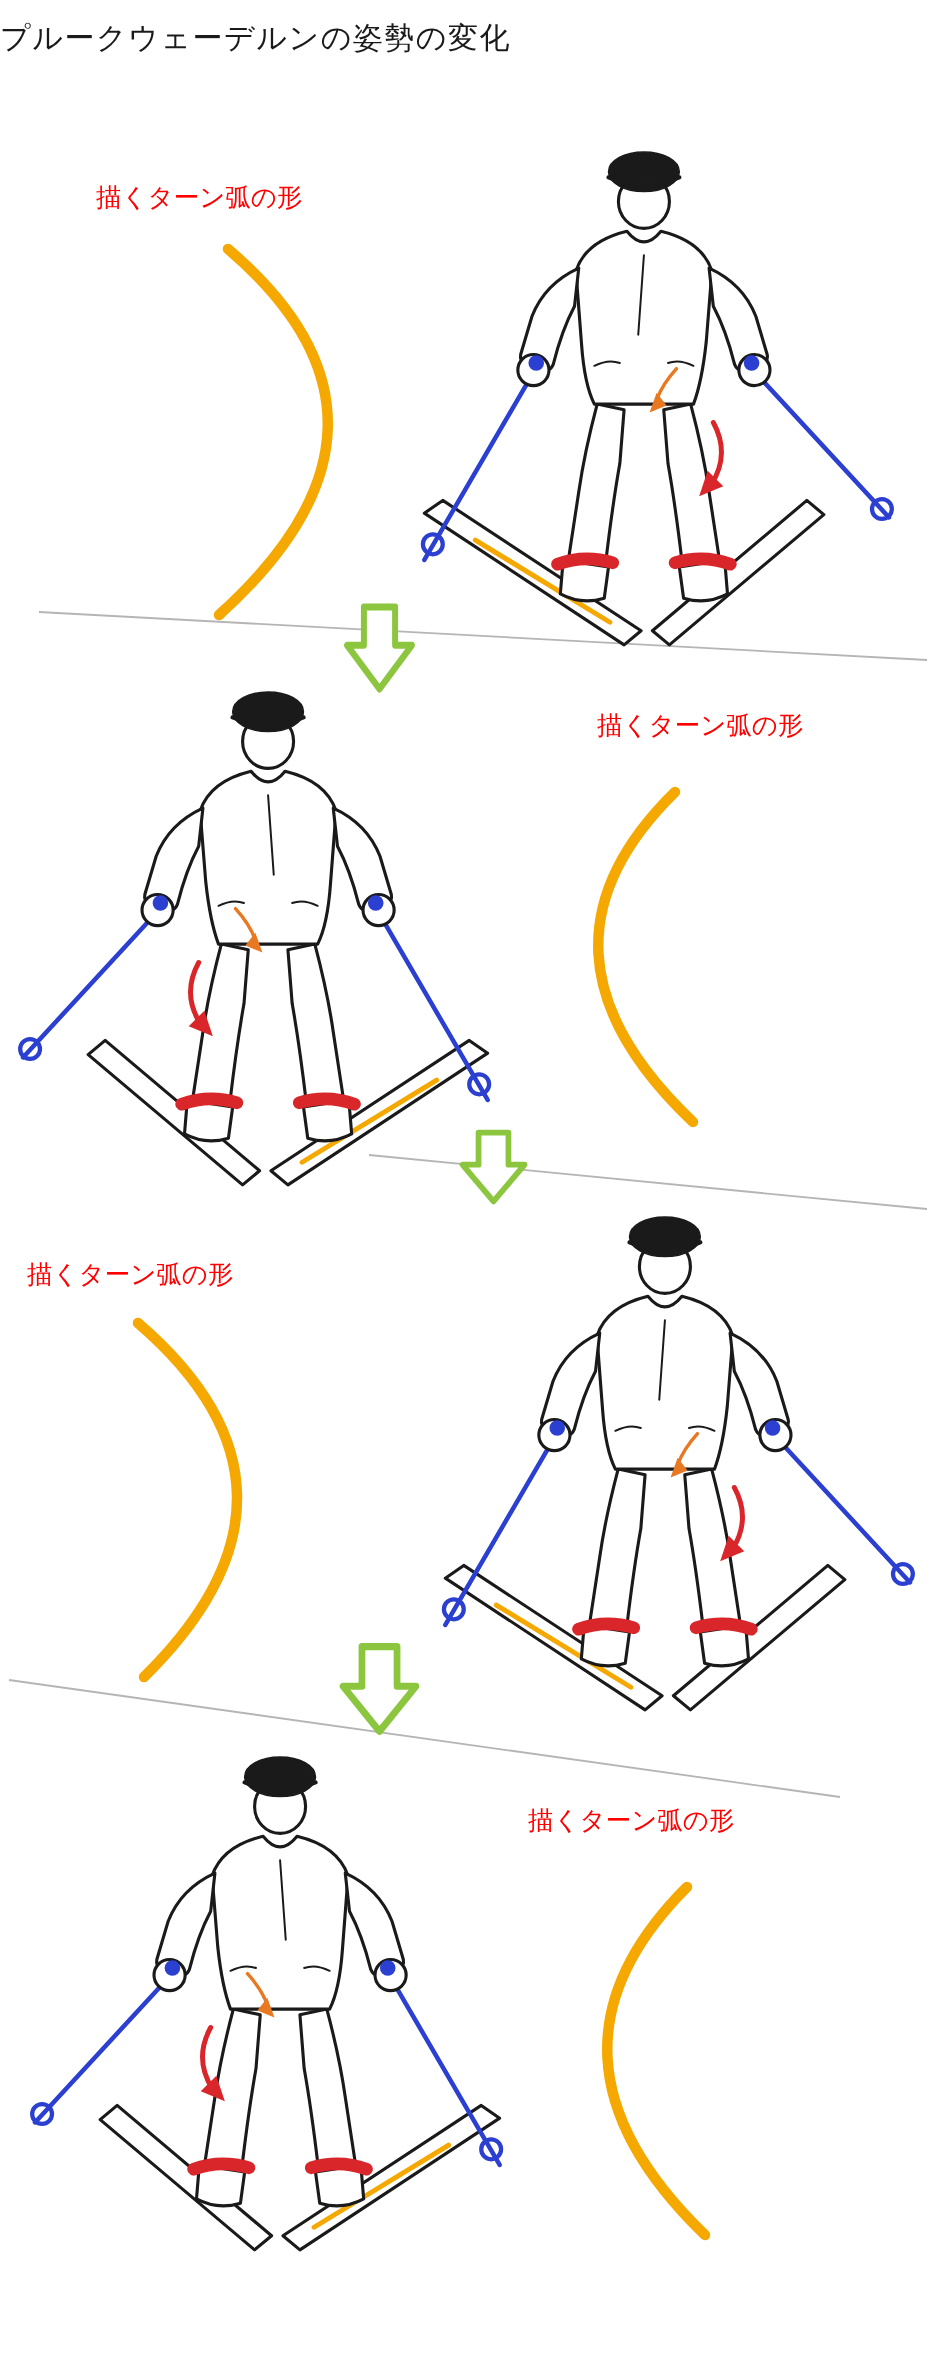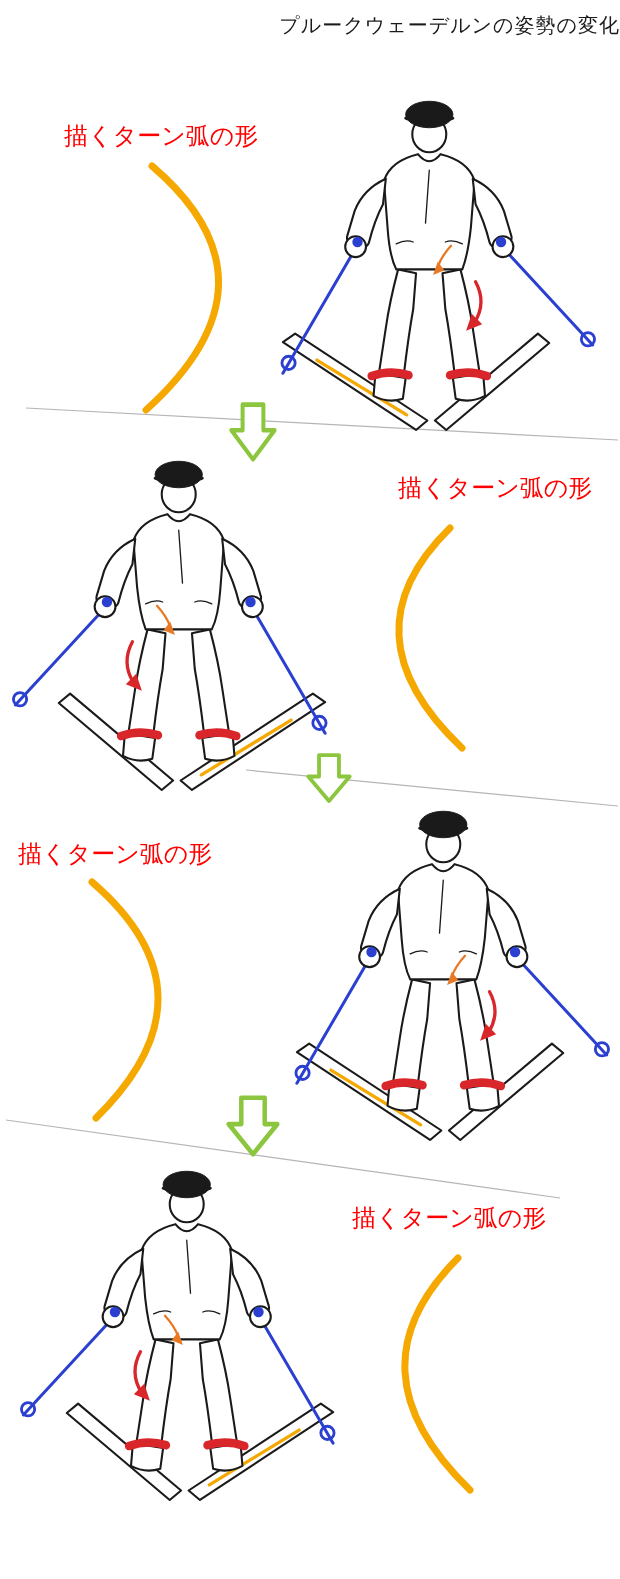--- a/index.html
+++ b/index.html
@@ -4,22 +4,22 @@
 <style>
   :root{
     --c-ink:#1a1a1a; --c-label:#ff0000; --c-arc:#f5a800; --c-green:#8cc63f;
     --c-pole:#2b3fd1; --c-band:#d8262a; --c-orange:#e87822; --c-slope:#b5b5b5;
     --c-title:#1a1a1a;
   }
   *{margin:0;padding:0;box-sizing:border-box;}
   body{background:#fff;font-family:"Liberation Sans", sans-serif;}
   .stage{position:relative;width:620px;height:1579px;background:#ffffff;overflow:hidden;}
   .abs{position:absolute;}
-  .title{top:12px;left:0;width:100%;text-align:right;font-size:20px;letter-spacing:1px;color:var(--c-title);z-index:4;}
-  .arc-label{font-size:24px;color:var(--c-label);white-space:nowrap;z-index:4;}
+  .title{top:12px;left:0;width:100%;text-align:left;font-size:20px;letter-spacing:1px;color:var(--c-title);z-index:4;}
+  .arc-label{font-size:17px;color:var(--c-label);white-space:nowrap;z-index:4;}
   .z1{z-index:1}.z2{z-index:2}.z3{z-index:3}
   .skier.mirror{transform:scaleX(-1);}
   
   .sketch{stroke:var(--c-ink);fill:#fff;stroke-width:2.2;stroke-linejoin:round;stroke-linecap:round;}
   .sketch-dark{fill:var(--c-ink);stroke:var(--c-ink);stroke-width:1;}
   .detail{stroke:var(--c-ink);fill:none;stroke-width:1.4;stroke-linecap:round;}
   .pole{stroke:var(--c-pole);fill:none;stroke-width:3.2;stroke-linecap:round;}
   .pole-ring{stroke:var(--c-pole);fill:none;stroke-width:3;}
   .grip{fill:var(--c-pole);}
   .band{stroke:var(--c-band);fill:none;stroke-width:9;stroke-linecap:round;}

